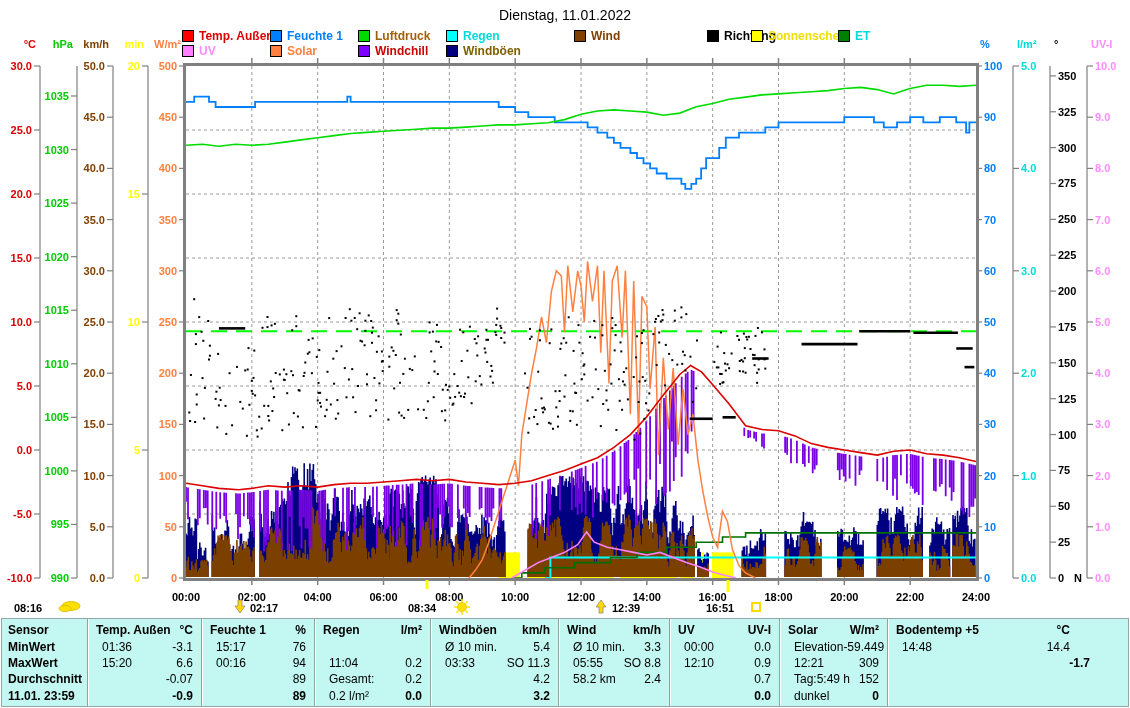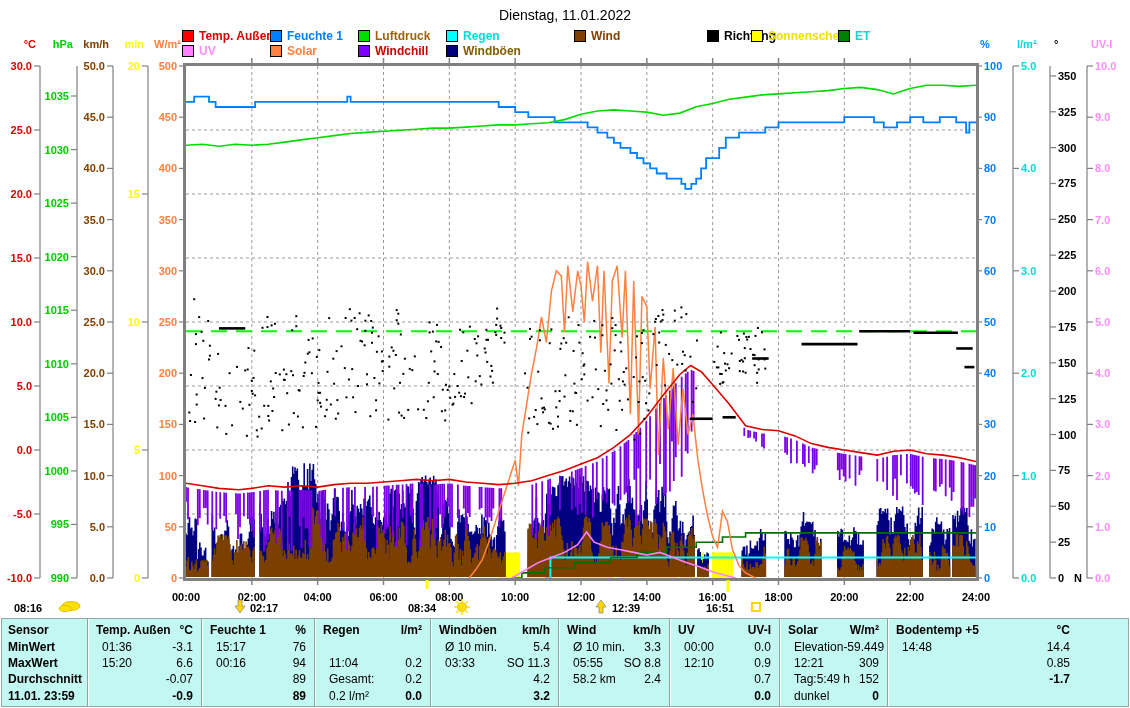--- a/index.html
+++ b/index.html
@@ -1001,22 +1001,18 @@
     </div>
     <div class="tcol sep" style="width: 243px;">
       <div class="cell" style="padding-right: 60px;">
         <span class="bold lab">Bodentemp +5</span>
         <span class="bold val">°C</span>
       </div>
       <div class="cell" style="padding-right: 60px;">
         <span class="lab" style="padding-left: 6px;">14:48</span>
         <span class="val">14.4</span>
       </div>
-      <div class="cell" style="padding-right: 60px;">
-        <span class="lab" style="padding-left: 6px;"></span>
-        <span class="val">0.85</span>
-      </div>
-      <div class="cell" style="padding-right: 60px;">
+      <div class="cell" style="padding-right: 40px;">
         <span class="lab" style="padding-left: 6px;"></span>
         <span class="val bold">-1.7</span>
       </div>
     </div>
   </div>
 
 </body></html>

